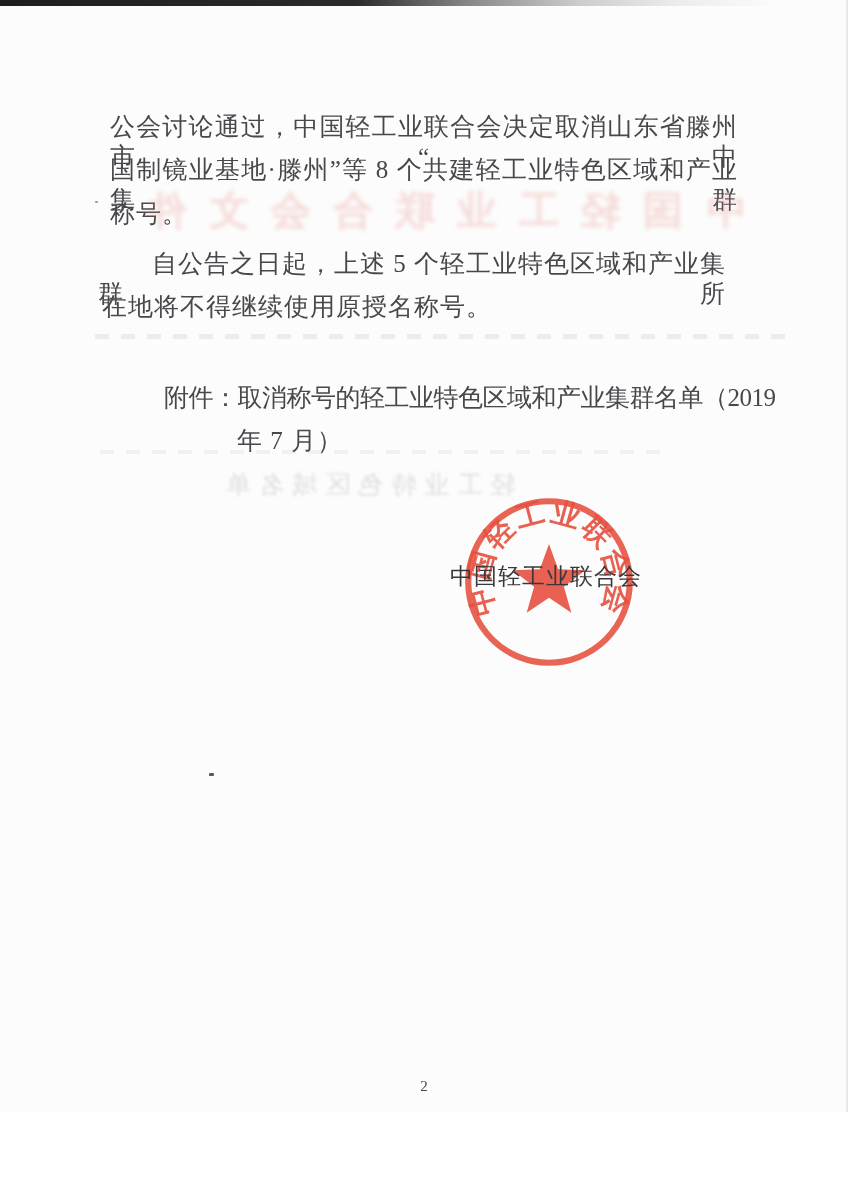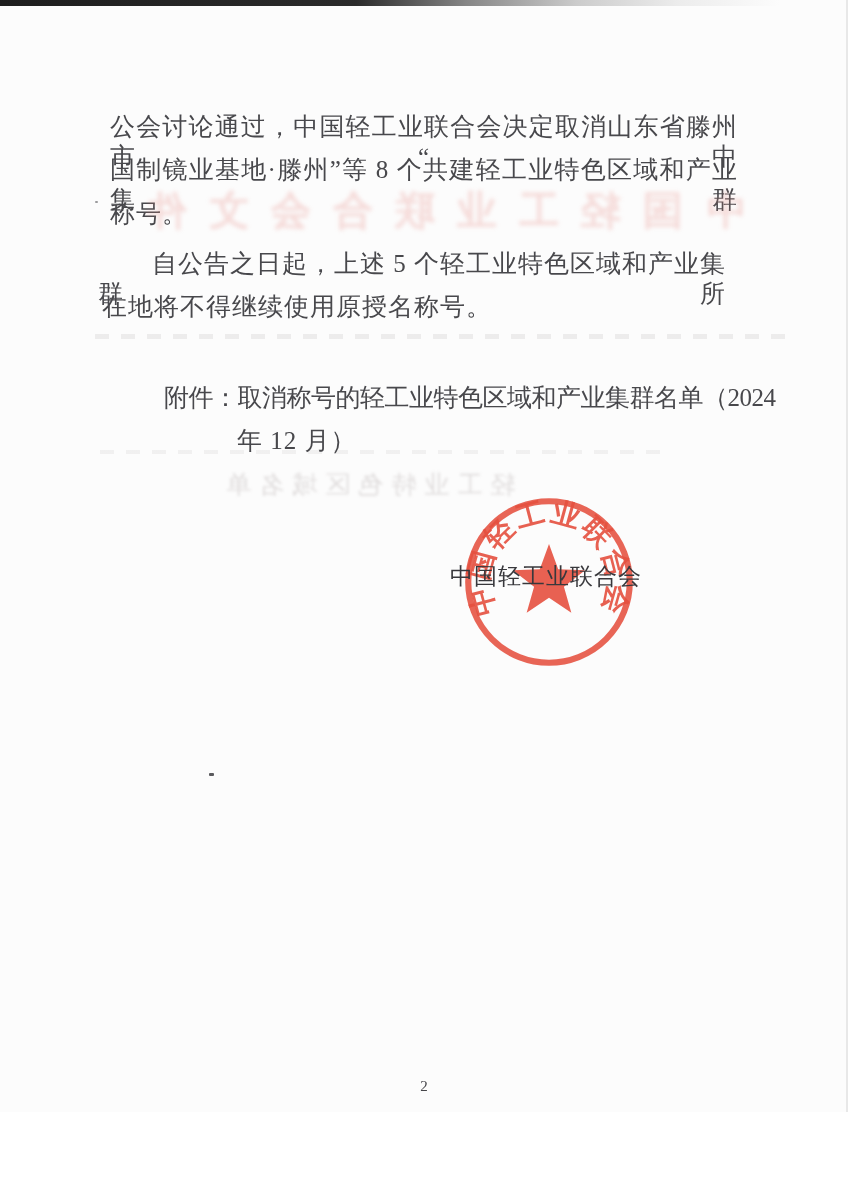--- a/index.html
+++ b/index.html
@@ -92,22 +92,22 @@
   <div class="smudge smudge-b"></div>
   <div class="speck speck-a"></div>
   <div class="speck speck-b"></div>
 
   <div id="body-text">
       <div class="bline l1 just">公会讨论通过，中国轻工业联合会决定取消山东省滕州市“中</div>
       <div class="bline l2 just">国制镜业基地·滕州”等 8 个共建轻工业特色区域和产业集群</div>
       <div class="bline l3">称号。</div>
       <div class="bline l4 just">自公告之日起，上述 5 个轻工业特色区域和产业集群所</div>
       <div class="bline l5">在地将不得继续使用原授名称号。</div>
-      <div class="bline l6">附件：取消称号的轻工业特色区域和产业集群名单（2024</div>
-      <div class="bline l7">年 12 月）</div>
+      <div class="bline l6">附件：取消称号的轻工业特色区域和产业集群名单（2019</div>
+      <div class="bline l7">年 7 月）</div>
     </div>
 
   <svg class="seal" viewBox="0 0 200 200" width="190" height="190" aria-hidden="true">
     <circle cx="100" cy="100" r="85" fill="none" stroke="#e5503f" stroke-width="6.5" opacity="0.88"></circle>
     <polygon points="100,60 109.7,86.7 138,87.6 115.7,105.1 123.5,132.4 100,116.5 76.5,132.4 84.3,105.1 62,87.6 90.3,86.7" fill="#e5503f" opacity="0.9"></polygon>
     <path id="sealArc" d="M 45.4 131.5 A 63 63 0 1 1 154.6 131.5" fill="none"></path>
     <text font-size="30" fill="#e5503f" opacity="0.9">
       <textPath href="#sealArc" startOffset="0">中国轻工业联合会</textPath>
     </text>
   </svg>

